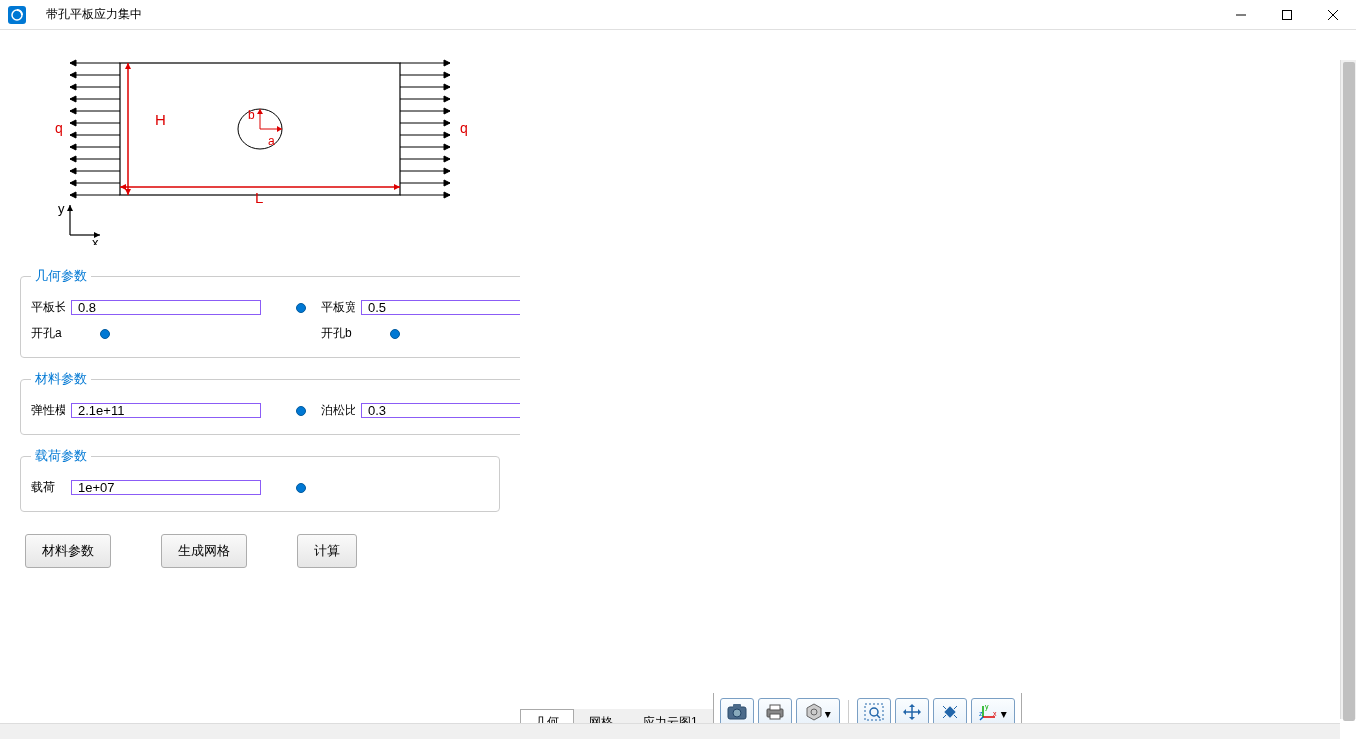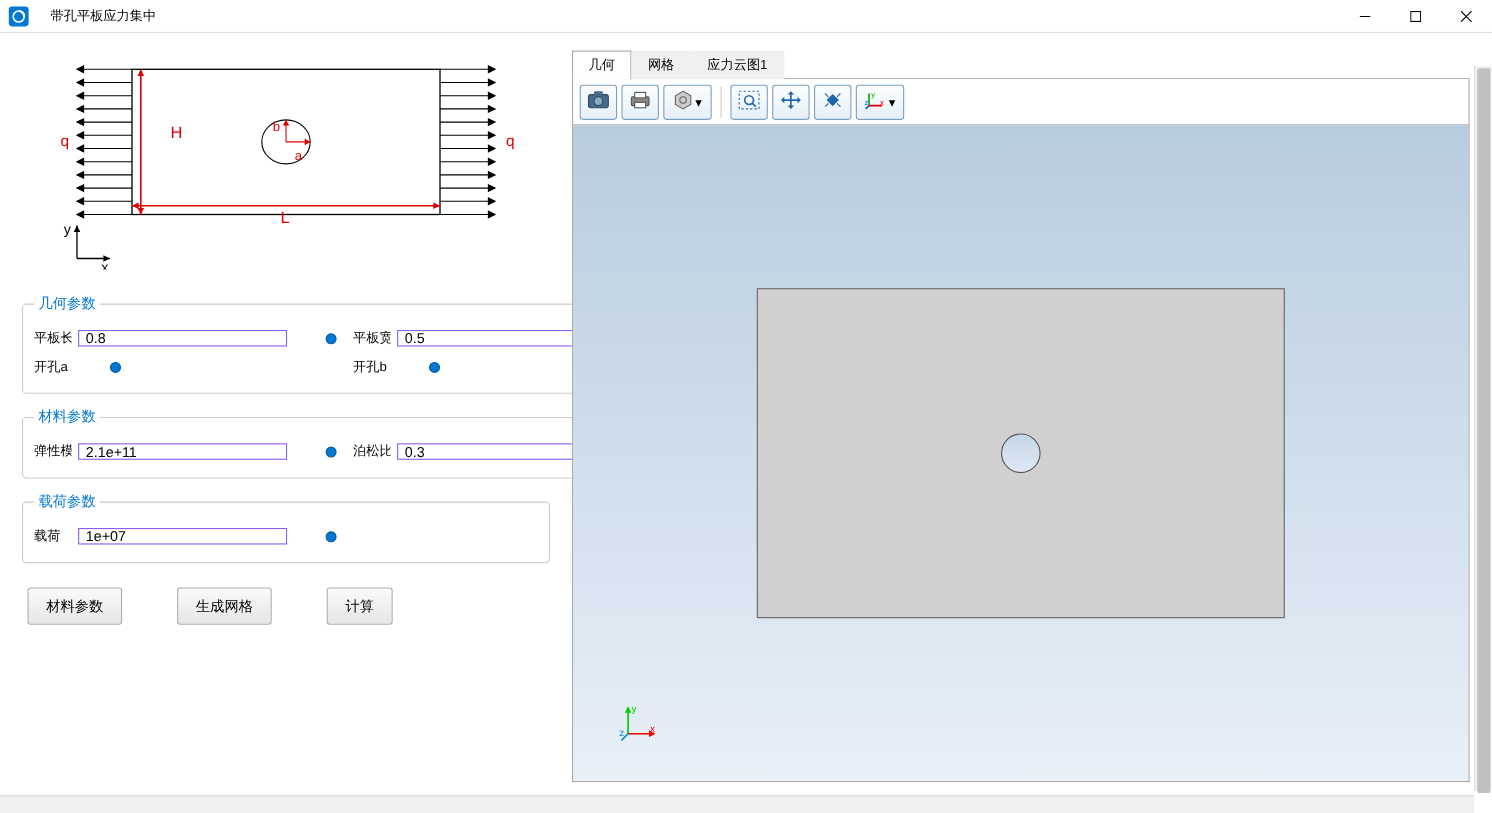--- a/index.html
+++ b/index.html
@@ -18,21 +18,21 @@
     .param-group { flex: 1; display: flex; flex-direction: row; }
     .param-input-row { display: flex; align-items: center; gap: 6px; }
     .param-label { font-size: 12px; width: 34px; white-space: nowrap; overflow: hidden; }
     .param-input { flex: 1; border: 1px solid #8b5cf6; padding: 3px 6px; font-size: 13px; height: 15px; }
     .slider-wrap { margin-top: 4px; margin-left: 40px; position: relative; height: 16px; }
     .slider-track { position: absolute; top: 6px; left: 0; right: 0; height: 4px; background: #d0d0d0; border-radius: 2px; }
     .slider-fill { position: absolute; top: 6px; left: 0; height: 4px; background: #0078d4; border-radius: 2px; }
     .slider-thumb { position: absolute; top: 2px; width: 10px; height: 10px; background: #0078d4; border-radius: 50%; transform: translateX(-50%); border: 1px solid #005a9e; }
     .buttons-row { display: flex; gap: 50px; margin-top: 10px; padding: 0 5px; }
     .action-btn { padding: 7px 16px; background: linear-gradient(#fafafa,#e6e6e6); border: 1px solid #adadad; border-radius: 3px; cursor: pointer; font-size: 13px; }
-    .right-panel { flex: 1; display: flex; flex-direction: column; padding: 15px 20px 28px 0; }
+    .right-panel { flex: 1; display: flex; flex-direction: row; padding: 15px 20px 4px 0; align-items: flex-end; }
     .tabs { display: flex; border-bottom: 1px solid #aaa; }
     .tab { padding: 4px 14px; font-size: 12px; cursor: pointer; border: 1px solid transparent; border-bottom: none; position: relative; top: 1px; background: #f0f0f0; }
     .tab.active { background: #fff; border-color: #aaa; }
     .toolbar { height: 42px; display: flex; align-items: center; gap: 4px; padding: 4px 6px; border: 1px solid #aaa; border-top: none; background: #fff; }
     .tool-btn { width: 34px; height: 32px; display: flex; align-items: center; justify-content: center; border: 1px solid #7a9fc4; border-radius: 3px; background: linear-gradient(#fafdff,#e6f0f9); cursor: pointer; }
     .tool-sep { width: 1px; height: 28px; background: #ccc; margin: 0 4px; }
     .viewport { flex: 1; border: 1px solid #aaa; border-top: none; background: linear-gradient(to bottom, #b8cce0, #e8f0f8); position: relative; overflow: hidden; }
     .plate { position: absolute; left: 50%; top: 50%; transform: translate(-50%, -50%); width: 480px; height: 300px; background: #d0d0d0; border: 1px solid #666; }
     .hole { position: absolute; left: 50%; top: 50%; transform: translate(-50%, -50%); width: 36px; height: 36px; border: 1px solid #555; border-radius: 50%; background: linear-gradient(to bottom, #c5d5e8, #dfe9f4); }
     .axis-vp { position: absolute; left: 40px; bottom: 30px; }

